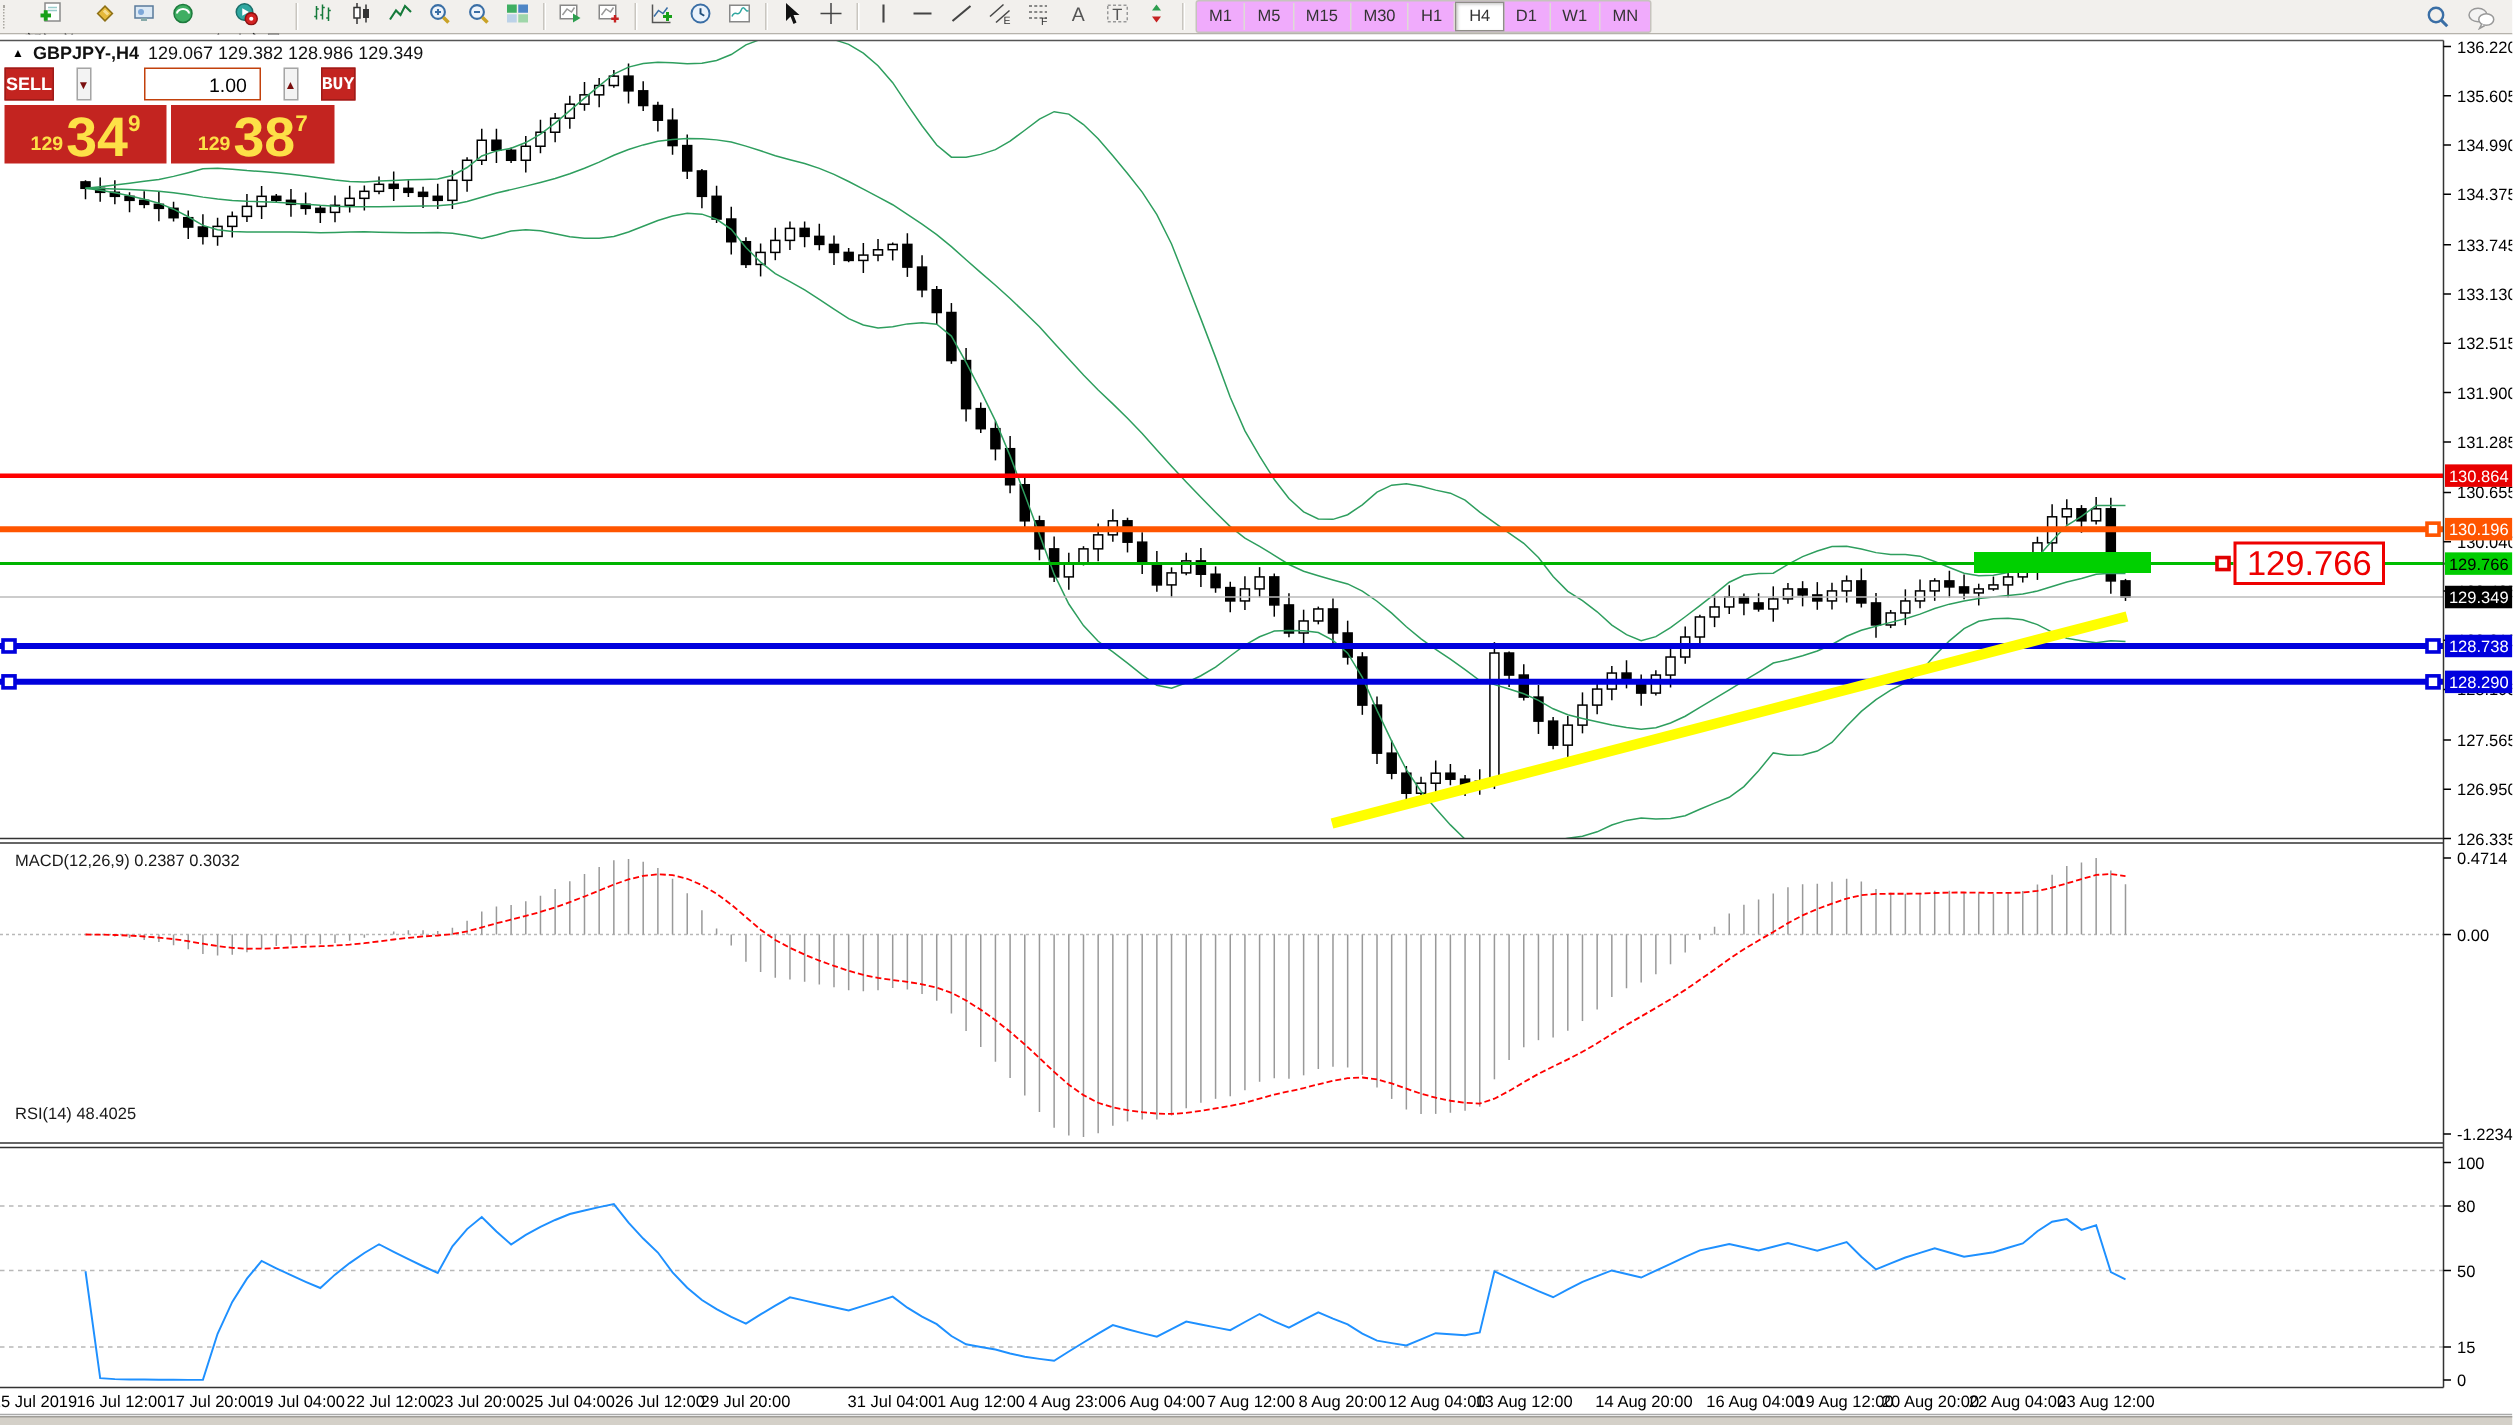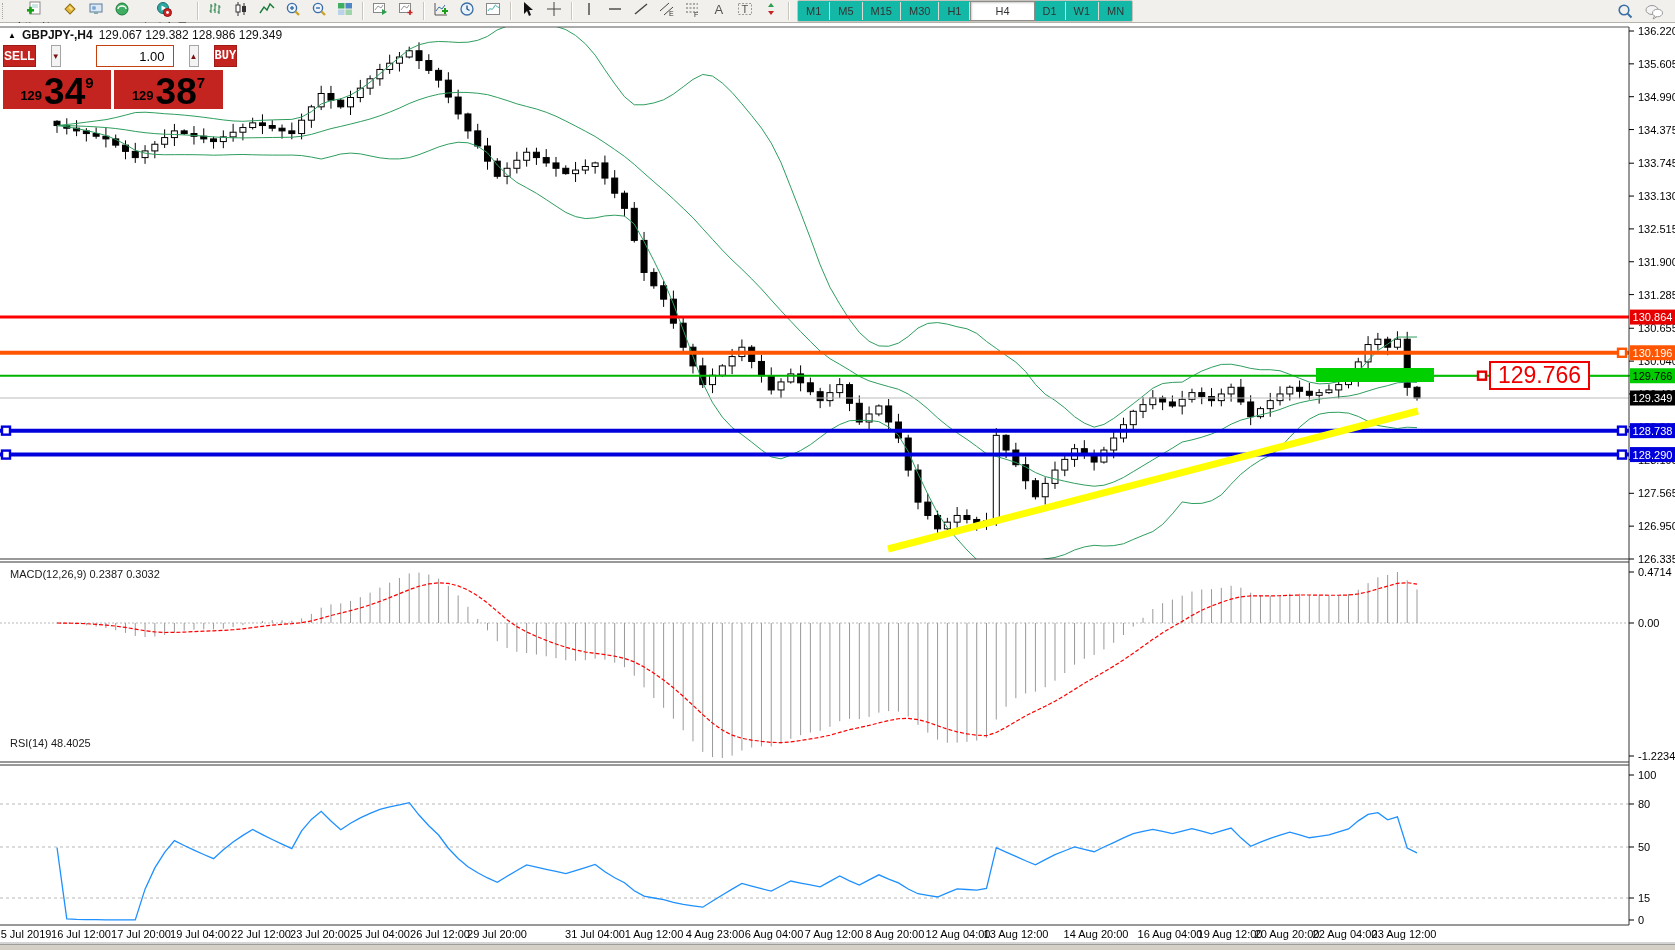--- a/index.html
+++ b/index.html
@@ -4,43 +4,43 @@
 <style>
   html,body{margin:0;padding:0;background:#fff;}
   body{width:1675px;height:950px;position:relative;font-family:"Liberation Sans",sans-serif;overflow:hidden;}
   
   .toolbar{position:absolute;left:0;top:0;width:1675px;height:23px;background:#f2f0ed;border-bottom:1px solid #b6b3ac;display:flex;align-items:center;box-sizing:border-box;}
   .tb-btn{display:flex;align-items:center;gap:3px;height:20px;padding:1px 3px;margin:0 1px;border:1px solid transparent;background:transparent;font:12px "Liberation Sans",sans-serif;color:#222;cursor:default;flex-direction:column;}
   .tb-btn svg{display:block;}
   .grip{width:4px;height:16px;border-left:1px dotted #a9a6a0;margin:0 4px 0 2px;}
   .tb-sep{width:1px;height:18px;background:#c9c6c0;margin:0 4px;box-shadow:1px 0 0 #fff;}
   .dd{font-size:8px;color:#555;margin-left:1px;}
-  .tf-group{display:flex;align-items:center;border:1px solid #c6c3bd;border-radius:2px;background:#14b8a6;height:20px;margin-left:4px;}
+  .tf-group{display:flex;align-items:center;border:1px solid #c6c3bd;border-radius:2px;background:#f0abfc;height:20px;margin-left:4px;}
   .tf-btn{font:11px "Liberation Sans",sans-serif;color:#333;padding:3px 8px;border-right:1px solid #dedbd5;}
   .tf-btn:last-child{border-right:none;}
-  .tf-btn.active{background:#fff;border:1px solid #8f8d88;margin:-1px 0;padding:3px 24px;box-shadow:inset 1px 1px 2px #ccc;}
+  .tf-btn.active{background:#fff;border:1px solid #8f8d88;margin:-1px 0;padding:3px 8px;box-shadow:inset 1px 1px 2px #ccc;}
   .tb-right{position:absolute;right:6px;top:1px;display:flex;align-items:center;}
   
   .chart-window{position:absolute;left:0;top:23px;width:1675px;height:927px;background:#fff;}
   #cv{position:absolute;left:0;top:0;}
   svg text{font-family:"Liberation Sans",sans-serif;}
   
   .chart-title{position:absolute;left:8px;top:5px;font:12px "Liberation Sans",sans-serif;color:#111;display:flex;align-items:center;gap:6px;}
   .chart-title .tri{font-size:8px;color:#000;}
   .chart-title .sym{font-weight:bold;}
   
   .trade-widget{position:absolute;left:3px;top:22px;width:223px;}
   .tw-row1{display:flex;align-items:center;height:22px;gap:15px;}
   .tw-btn{background:#c32420;color:#fff;font:bold 12px "Liberation Sans",sans-serif;border:1px solid #9e1b18;height:22px;display:flex;align-items:center;justify-content:center;box-sizing:border-box;}
   .tw-sell{width:47px;}
   .tw-buy{width:36px;font-family:Liberation Mono, monospace;}
   .tw-spin{width:16px;height:22px;background:#f3f3f3;border:1px solid #a5a5a5;box-sizing:border-box;display:flex;align-items:center;justify-content:center;font-size:8px;color:#7a0f0f;}
   .tw-vol{width:78px;height:22px;border:1px solid #c2410c;box-sizing:border-box;font:13px "Liberation Sans",sans-serif;text-align:right;padding:0 8px 0 2px;background:#fff;margin-left:20px;}
   .tw-row2{display:flex;gap:3px;margin-top:3px;}
-  .tw-tile{background:#c32420;color:#000000;height:39px;display:flex;align-items:flex-end;justify-content:center;padding:0 2px 2px 2px;box-sizing:border-box;}
+  .tw-tile{background:#c32420;color:#fde047;height:39px;display:flex;align-items:flex-end;justify-content:center;padding:0 2px 2px 2px;box-sizing:border-box;}
   .tw-tile.left{width:108px;}
   .tw-tile.right{width:109px;}
   .tw-small{font:bold 13px "Liberation Sans",sans-serif;margin:0 2px 4px 0;}
   .tw-big{font:bold 37px "Liberation Sans",sans-serif;line-height:0.85;}
   .tw-sup{font:bold 15px "Liberation Sans",sans-serif;margin-bottom:16px;}
   
   .pane-label{position:absolute;left:10px;font:11px "Liberation Sans",sans-serif;color:#1a1a1a;}
   
   .price-callout{position:absolute;left:1489px;top:338px;width:101px;height:29px;border:2px solid #ee0000;background:#fff;color:#ee0000;font:23px "Liberation Sans",sans-serif;display:flex;align-items:center;justify-content:center;box-sizing:border-box;z-index:5;}
   

